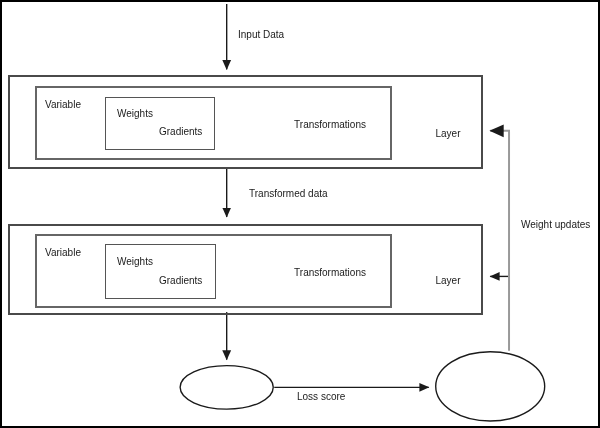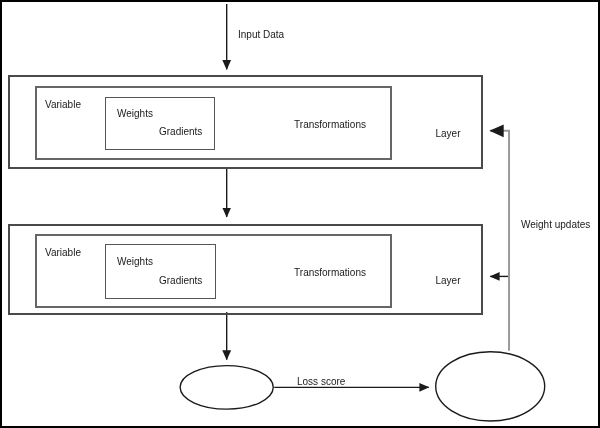--- a/index.html
+++ b/index.html
@@ -78,17 +78,18 @@
   <div class="box variable-box" style="left:33px;top:232px;width:357px;height:74px;"></div>
   <div class="box weights-box" style="left:103px;top:242px;width:111px;height:55px;"></div>
 
   <div class="lbl" style="left:43px;top:244px;">Variable</div>
   <div class="lbl" style="left:115px;top:253px;">Weights</div>
   <div class="lbl" style="left:157px;top:272px;">Gradients</div>
   <div class="lbl centered" style="left:287px;top:264px;width:82px;">Transformations</div>
   <div class="lbl centered" style="left:418px;top:272px;width:56px;">Layer</div>
 
   <div class="lbl" style="left:236px;top:26px;">Input Data</div>
-  <div class="lbl" style="left:295px;top:373px;">Loss score</div>
+  <div class="lbl" style="left:247px;top:185px;">Transformed data</div>
+  <div class="lbl" style="left:295px;top:388px;">Loss score</div>
   <div class="lbl" style="left:519px;top:216px;">Weight updates</div>
 
 
 </div>
 
 </body></html>

